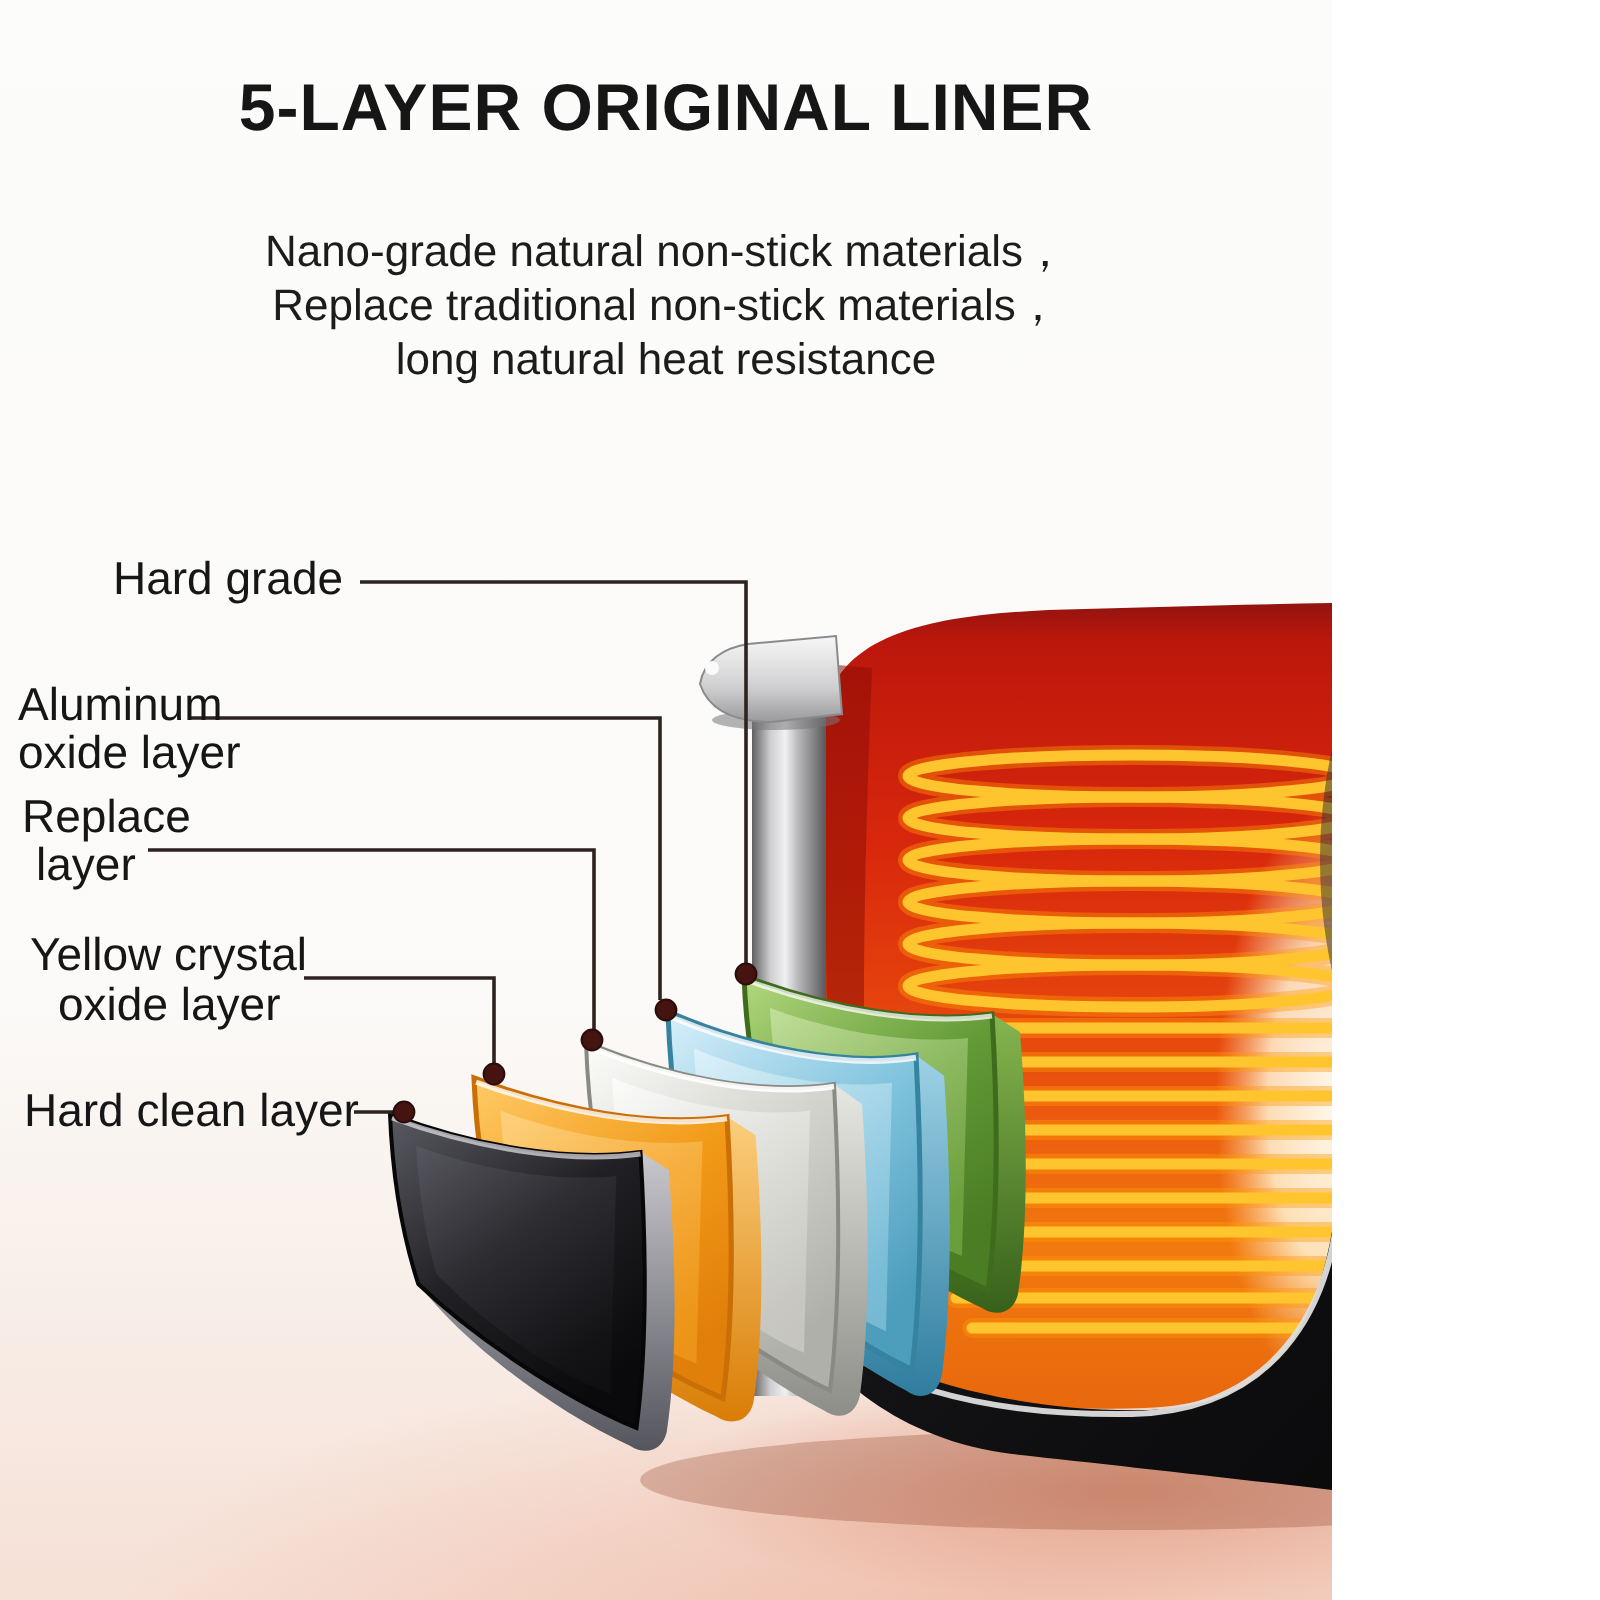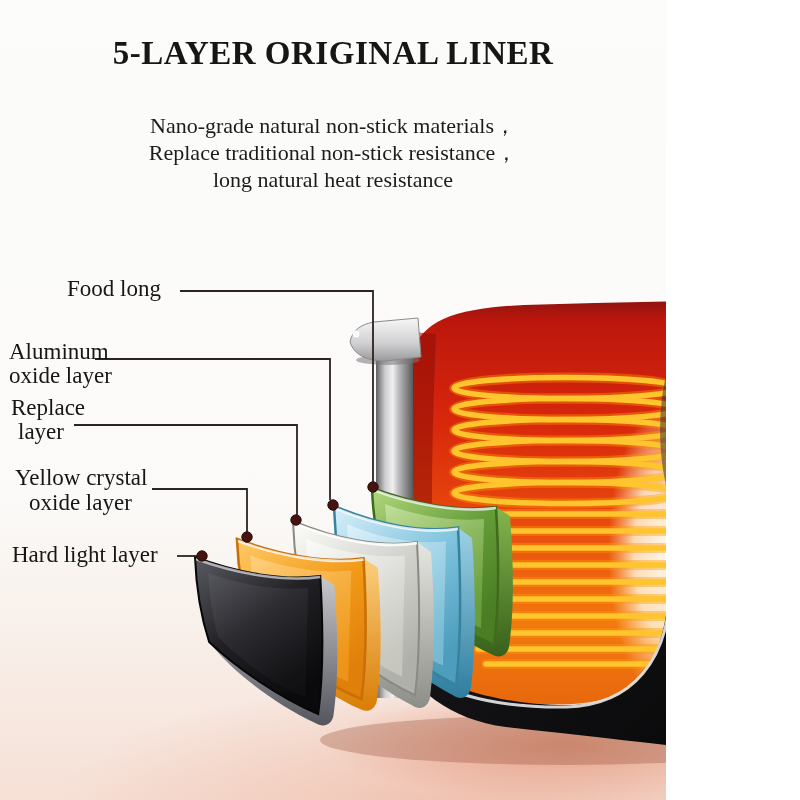--- a/index.html
+++ b/index.html
@@ -1,18 +1,18 @@
 <!DOCTYPE html>
 <html><head>
 <meta charset="utf-8">
 <style>
   html,body{margin:0;padding:0;}
   .scene{
     position:relative;width:666px;height:800px;overflow:hidden;
-    font-family:Liberation Serif, serif;color:#1a1a1a;
+    font-family:Liberation Sans, sans-serif;color:#1a1a1a;
     background:
       radial-gradient(340px 80px at 565px 745px, rgba(224,148,120,.75), rgba(224,148,120,0) 70%),
       radial-gradient(620px 190px at 500px 810px, rgba(238,185,165,.85), rgba(238,185,165,0) 72%),
       linear-gradient(180deg,#fcfcfb 0%,#fbfaf8 62%,#f8efe9 80%,#f6e0d6 100%);
   }
   .hdr{position:absolute;left:0;right:0;text-align:center;}
   .title{top:35px;font-size:33px;font-weight:bold;letter-spacing:.5px;color:#161616;}
   .subtitle{top:74px;font-size:24px;font-weight:bold;color:#de1410;}
   .desc{top:112px;font-size:22px;line-height:27px;color:#1c1c1c;}
   .lbl{position:absolute;font-size:23px;line-height:24px;color:#161616;}
@@ -245,36 +245,36 @@
       <circle cx="333" cy="505" r="5.2"></circle>
       <circle cx="296" cy="520" r="5.2"></circle>
       <circle cx="247" cy="537" r="5.2"></circle>
       <circle cx="202" cy="556" r="5.2"></circle>
     </g>
   </svg>
 
   <div class="hdr title">5-LAYER ORIGINAL LINER</div>
   <div class="hdr desc">
     <div>Nano-grade natural non-stick materials，</div>
-    <div>Replace traditional non-stick resistance，</div>
+    <div>Replace traditional non-stick materials，</div>
     <div>long natural heat resistance</div>
   </div>
 
   <div class="lbl" id="lbl-food">
-    <div class="l1">Food long</div>
+    <div class="l1">Hard grade</div>
   </div>
   <div class="lbl" id="lbl-alum">
     <div class="l1">Aluminum</div>
     <div class="l2">oxide layer</div>
   </div>
   <div class="lbl" id="lbl-energy">
     <div class="l1">Replace</div>
     <div class="l2">layer</div>
   </div>
   <div class="lbl" id="lbl-yellow">
     <div class="l1">Yellow crystal</div>
     <div class="l2">oxide layer</div>
   </div>
   <div class="lbl" id="lbl-hard">
-    <div class="l1">Hard light layer</div>
+    <div class="l1">Hard clean layer</div>
   </div>
 
 </div>
 
 </body></html>

